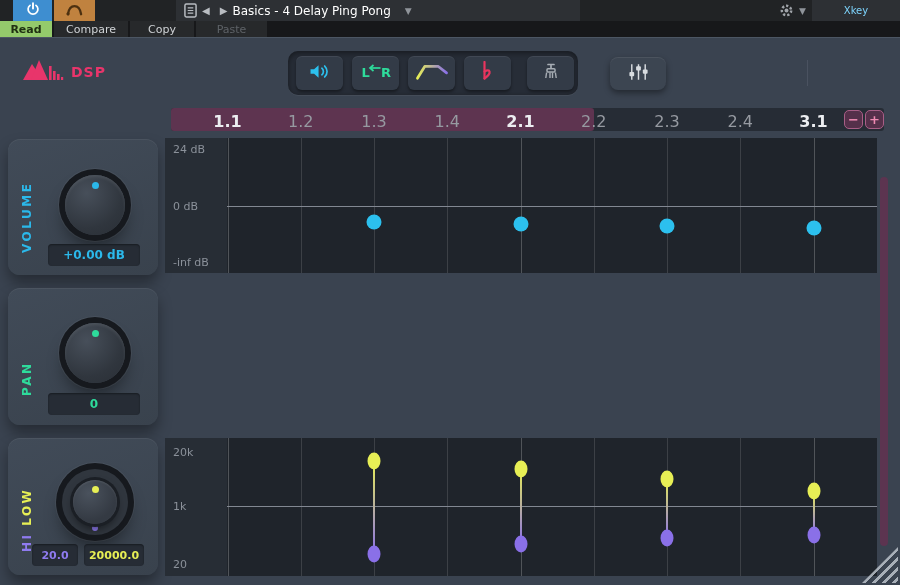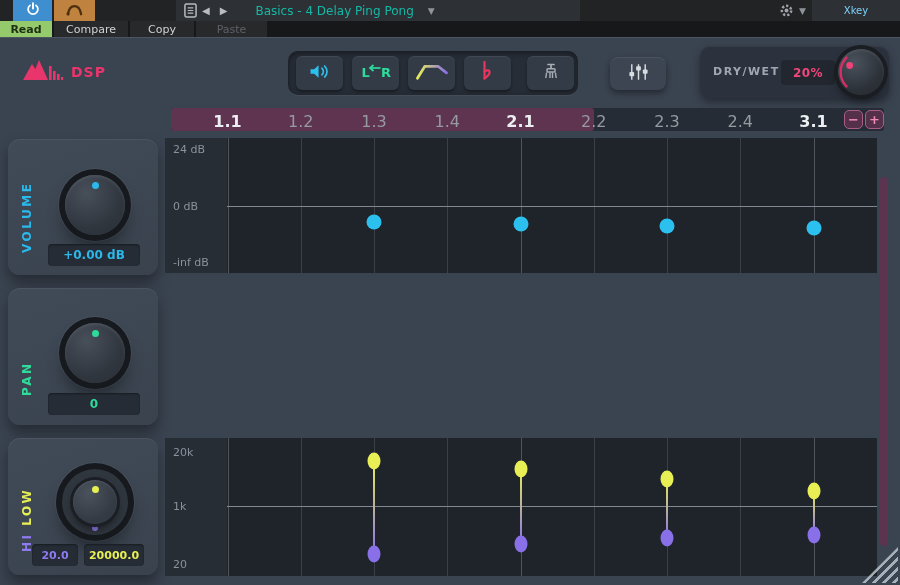--- a/index.html
+++ b/index.html
@@ -7,21 +7,21 @@
   #app{position:relative;width:900px;height:585px;background:#212325;overflow:hidden;}
 
   
   .titlebar{position:absolute;left:0;top:0;width:900px;height:21px;background:#212325;}
   .tb-btn{position:absolute;top:0;height:21px;display:flex;align-items:center;justify-content:center;}
   .tb-power{left:13px;width:39px;background:#3e8ed0;}
   .tb-bypass{left:54px;width:41px;background:#c0823f;}
   .preset-bar{position:absolute;left:176px;top:0;width:404px;height:21px;background:#2d3034;display:flex;align-items:center;color:#c9ccd0;}
   .preset-doc{margin-left:8px;display:flex;align-items:center;}
   .nav-arrow{color:#b9bdc2;font-size:10px;padding:0 5px;cursor:default;}
-  .preset-name{font-size:12px;margin-left:23px;color:#14b8a6;}
+  .preset-name{font-size:12px;margin-left:0;color:#ffffff;}
   .preset-dd{margin-left:14px;color:#8f949a;font-size:9px;}
   .tb-right{position:absolute;right:0;top:0;height:21px;display:flex;align-items:center;}
   .gear-wrap{width:22px;display:flex;justify-content:center;}
   .tb-dd{color:#8f949a;font-size:9px;margin:0 6px 0 2px;}
   .xkey-btn{width:88px;height:21px;background:#2d3034;color:#7dd3fc;font-size:10px;display:flex;align-items:center;justify-content:center;}
 
   .toolbar2{position:absolute;left:0;top:21px;width:900px;height:16px;background:#17181a;display:flex;align-items:flex-end;}
   .tbar-item{height:16px;font-size:11px;display:flex;align-items:center;justify-content:center;color:#cfd2d5;background:#27292b;margin-right:2px;}
   .tbar-read{width:52px;background:#94ca6b;color:#203012;font-weight:bold;}
   .tbar-compare{width:74px;}
@@ -223,31 +223,20 @@
       <span>
         <svg width="23" height="18" viewBox="0 0 24 18">
             <path d="M5 1v16M12 1v16M19 1v16" stroke="#d8dce0" stroke-width="1.5"></path>
             <rect x="2.5" y="9" width="5" height="4.4" rx="1" fill="#d8dce0"></rect>
             <rect x="9.5" y="3" width="5" height="4.4" rx="1" fill="#d8dce0"></rect>
             <rect x="16.5" y="6.5" width="5" height="4.4" rx="1" fill="#d8dce0"></rect>
           </svg>
       </span>
     </div>
 
-    <div class="drywet">
-      <span class="dw-label">DRY/WET</span>
-      <div class="dw-value">20%</div>
-      <div class="dw-knob">
-        <div class="face"></div>
-        <svg width="46" height="46" viewBox="0 0 46 46" style="position:absolute;inset:0">
-          <path d="M8.5 37.4 A20.5 20.5 0 0 1 8.5 8.6" stroke="#d62e66" stroke-width="2.4" fill="none" stroke-linecap="round"></path>
-          <circle cx="11.7" cy="16.5" r="3.4" fill="#f2407a"></circle>
-        </svg>
-      </div>
-    </div>
 
     <div class="ruler">
       <div class="loopbar" style="width: 422.75px;"></div>
       <div class="zoom-btn zoom-minus">−</div>
       <div class="zoom-btn zoom-plus">+</div>
     <span class="tick strong" style="left: 56.5px;">1.1</span>
         <span class="tick" style="left: 129.75px;">1.2</span>
         <span class="tick" style="left: 203px;">1.3</span>
         <span class="tick" style="left: 276.25px;">1.4</span>
         <span class="tick strong" style="left: 349.5px;">2.1</span>

